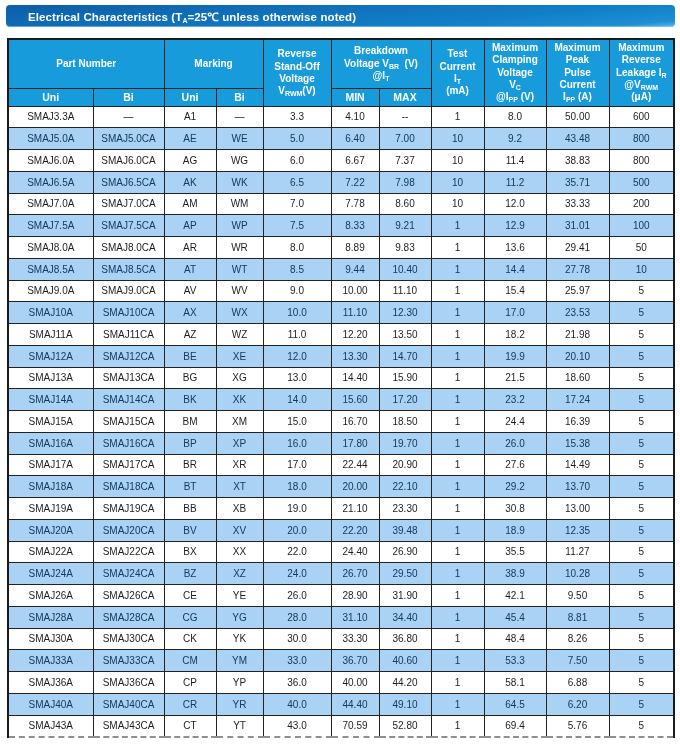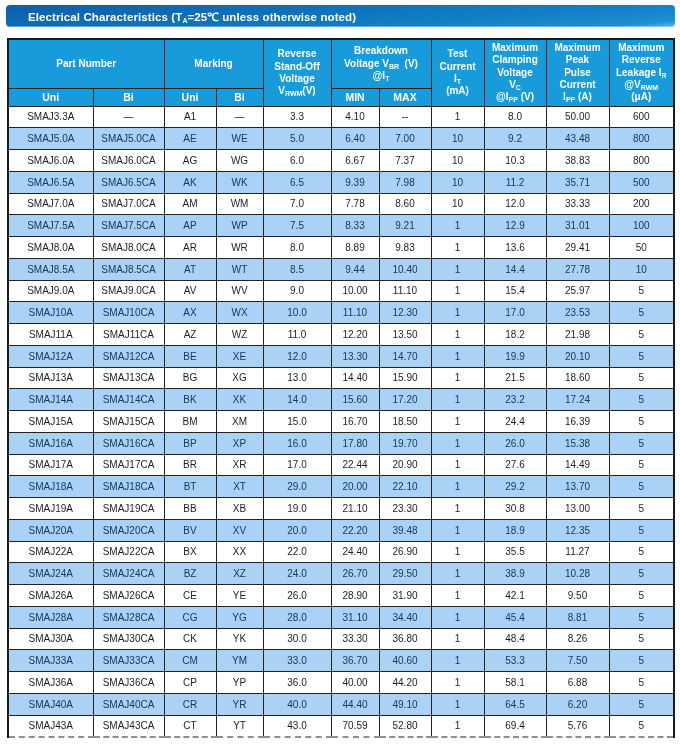--- a/index.html
+++ b/index.html
@@ -151,31 +151,31 @@
         </tr>
         <tr>
           <td>SMAJ6.0A</td>
           <td>SMAJ6.0CA</td>
           <td>AG</td>
           <td>WG</td>
           <td>6.0</td>
           <td>6.67</td>
           <td>7.37</td>
           <td>10</td>
-          <td>10.3</td>
+          <td>11.4</td>
           <td>38.83</td>
           <td>800</td>
         </tr>
         <tr class="alt">
           <td>SMAJ6.5A</td>
           <td>SMAJ6.5CA</td>
           <td>AK</td>
           <td>WK</td>
           <td>6.5</td>
-          <td>9.39</td>
+          <td>7.22</td>
           <td>7.98</td>
           <td>10</td>
           <td>11.2</td>
           <td>35.71</td>
           <td>500</td>
         </tr>
         <tr>
           <td>SMAJ7.0A</td>
           <td>SMAJ7.0CA</td>
           <td>AM</td>
@@ -342,21 +342,21 @@
           <td>1</td>
           <td>27.6</td>
           <td>14.49</td>
           <td>5</td>
         </tr>
         <tr class="alt">
           <td>SMAJ18A</td>
           <td>SMAJ18CA</td>
           <td>BT</td>
           <td>XT</td>
-          <td>29.0</td>
+          <td>18.0</td>
           <td>20.00</td>
           <td>22.10</td>
           <td>1</td>
           <td>29.2</td>
           <td>13.70</td>
           <td>5</td>
         </tr>
         <tr>
           <td>SMAJ19A</td>
           <td>SMAJ19CA</td>

